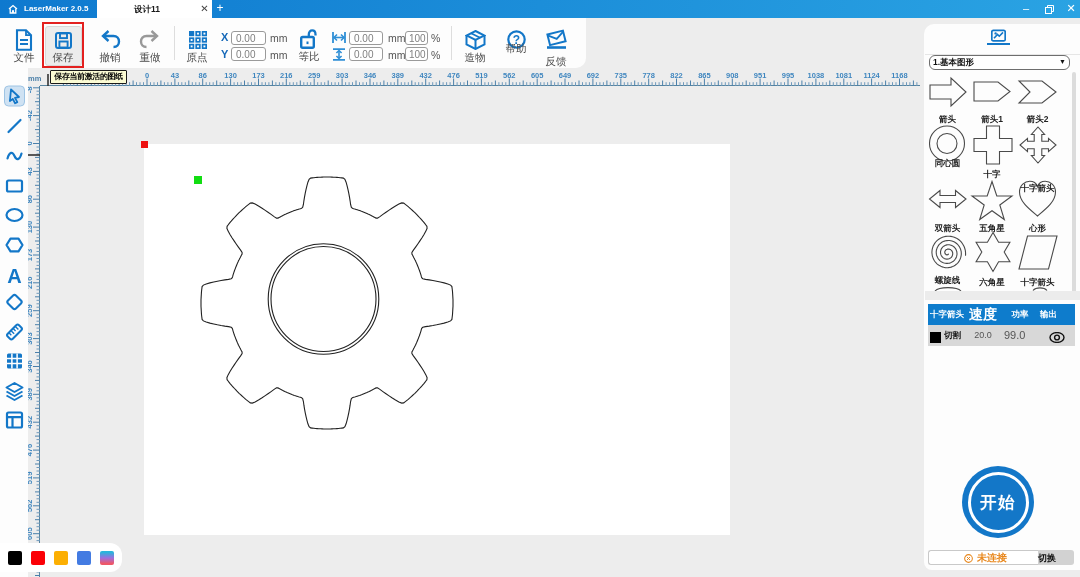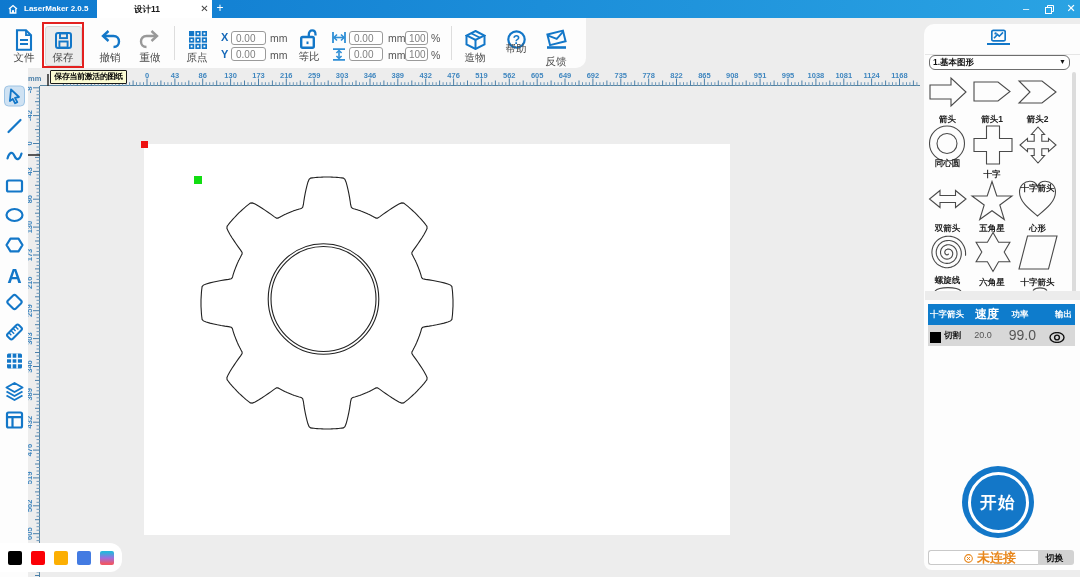--- a/index.html
+++ b/index.html
@@ -300,35 +300,35 @@
 <div class="shlbl" style="left:1012.5px;top:183px;width:50px">十字箭头</div>
 <div class="shlbl" style="left:922.5px;top:223px;width:50px">双箭头</div>
 <div class="shlbl" style="left:967px;top:223px;width:50px">五角星</div>
 <div class="shlbl" style="left:1012.5px;top:223px;width:50px">心形</div>
 <div class="shlbl" style="left:922.5px;top:275px;width:50px">螺旋线</div>
 <div class="shlbl" style="left:967px;top:276.5px;width:50px">六角星</div>
 <div class="shlbl" style="left:1012.5px;top:276.5px;width:50px">十字箭头</div>
 <div class="abs" style="left:925px;top:291px;width:155px;height:9px;background:#ececec"></div>
 <div class="abs" style="left:928px;top:303.5px;width:147px;height:21px;background:#0e7ccc"></div>
 <div class="abs" style="left:930px;top:303.5px;height:21px;line-height:21.5px;font-size:8.5px;font-weight:bold;color:#fff">十字箭头</div>
-<div class="abs" style="left:967px;top:303.5px;width:32px;height:21px;line-height:21.5px;font-size:12px;font-weight:bold;color:#fff;text-align:right">速度</div>
+<div class="abs" style="left:967px;top:303.5px;width:32px;height:21px;line-height:21.5px;font-size:14px;font-weight:bold;color:#fff;text-align:center">速度</div>
 <div class="abs" style="left:1004px;top:303.5px;width:32px;height:21px;line-height:21.5px;font-size:8.5px;font-weight:bold;color:#fff;text-align:center">功率</div>
-<div class="abs" style="left:1040px;top:303.5px;width:32px;height:21px;line-height:21.5px;font-size:8.5px;font-weight:bold;color:#fff;text-align:right">输出</div>
+<div class="abs" style="left:1040px;top:303.5px;width:32px;height:21px;line-height:21.5px;font-size:8.5px;font-weight:bold;color:#fff;text-align:left">输出</div>
 <div class="abs" style="left:928px;top:324.5px;width:147px;height:21px;background:#d8d8d8"></div>
 <div class="abs" style="left:930px;top:331.5px;width:11px;height:11px;background:#000"></div>
 <div class="abs" style="left:944px;top:324.5px;height:21px;line-height:21.5px;font-size:8.5px;font-weight:bold;color:#111">切割</div>
 <div class="abs" style="left:967px;top:324.5px;width:32px;height:21px;line-height:21.5px;font-size:9px;color:#555;text-align:center">20.0</div>
-<div class="abs" style="left:1004px;top:324.5px;width:32px;height:21px;line-height:21.5px;font-size:14px;color:#555;text-align:right">99.0</div>
+<div class="abs" style="left:1004px;top:324.5px;width:32px;height:21px;line-height:21.5px;font-size:11px;color:#555;text-align:left">99.0</div>
 <svg class="abs" style="left:1048.5px;top:332px" width="16" height="11" viewBox="0 0 16 11">
 <ellipse cx="8" cy="5.5" rx="7" ry="4.9" fill="none" stroke="#111" stroke-width="1.4"></ellipse>
 <circle cx="8" cy="5.5" r="2.4" fill="none" stroke="#111" stroke-width="1.4"></circle>
 </svg>
 <div class="abs" style="left:962px;top:466px;width:72px;height:72px;background:#1377c8;border-radius:50%"></div>
 <div class="abs" style="left:967.5px;top:471.5px;width:61px;height:61px;border:3px solid #fff;border-radius:50%"></div>
 <div class="abs" style="left:962px;top:466px;width:72px;height:72px;line-height:73px;text-align:center;font-size:16.5px;font-weight:bold;color:#fff;letter-spacing:1.5px">开始</div>
 <div class="abs" style="left:928px;top:549.5px;width:110px;height:15.5px;background:#fff;border:1px solid #c9c9c9;border-right:none;border-radius:3px 0 0 3px"></div>
 <div class="abs" style="left:1038px;top:549.5px;width:36px;height:15.5px;background:#d2d2d2;border-radius:0 3px 3px 0"></div>
-<div class="abs" style="left:1038px;top:549.5px;width:33px;height:15.5px;line-height:16px;font-size:9px;font-weight:bold;color:#111;text-align:center">切换</div>
+<div class="abs" style="left:1038px;top:549.5px;width:33px;height:15.5px;line-height:16px;font-size:9px;font-weight:bold;color:#111;">切换</div>
 <svg class="abs" style="left:964px;top:553.5px" width="9" height="9" viewBox="0 0 11 11">
 <circle cx="5.5" cy="5.5" r="4.7" fill="none" stroke="#e8871c" stroke-width="1.3"></circle>
 <path d="M3.6 3.6L7.4 7.4M7.4 3.6L3.6 7.4" stroke="#e8871c" stroke-width="1.2"></path>
 </svg>
-<div class="abs" style="left:977px;top:549.5px;height:15.5px;line-height:16.5px;font-size:13px;font-weight:bold;color:#e8871c">未连接</div>
+<div class="abs" style="left:977px;top:549.5px;height:15.5px;line-height:16.5px;font-size:10px;font-weight:bold;color:#e8871c">未连接</div>
 
 </body></html>

